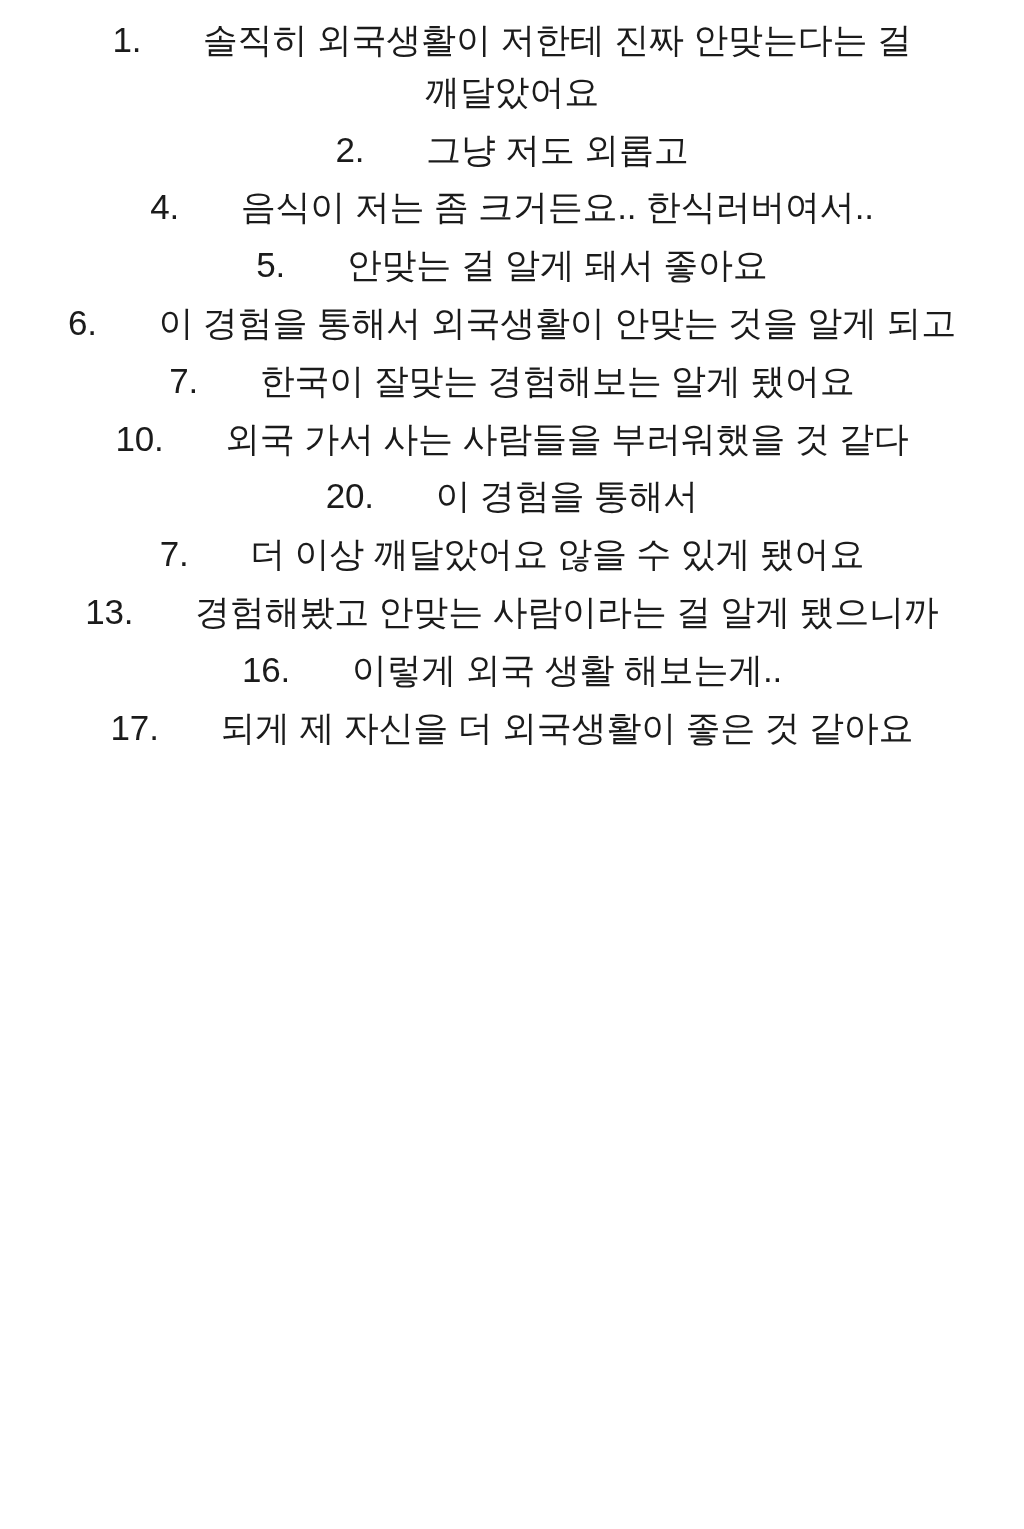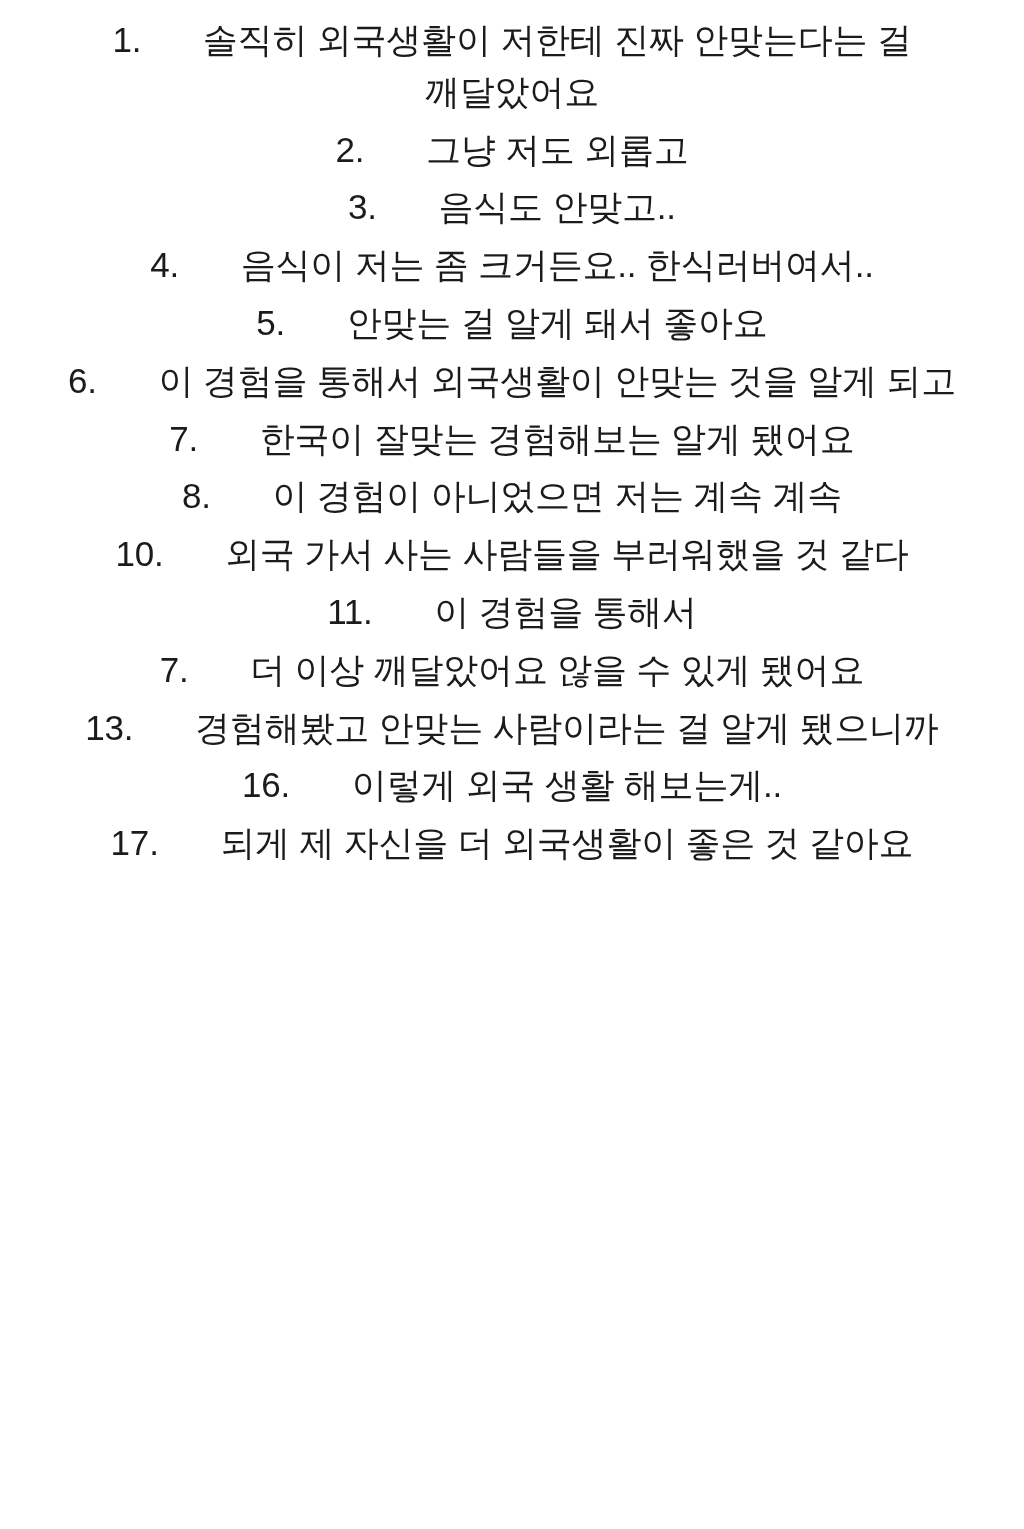--- a/index.html
+++ b/index.html
@@ -51,49 +51,41 @@
   <ol class="transcript-list">
     <li>
       <span class="num">1.  </span>
       <span class="txt">솔직히 외국생활이 저한테 진짜 안맞는다는 걸 깨달았어요</span>
     </li>
     <li>
       <span class="num">2.  </span>
       <span class="txt">그냥 저도 외롭고</span>
     </li>
     <li>
-      <span class="num">3.  </span>
-      <span class="txt">음식도 안맞고..</span>
-    </li>
-    <li>
       <span class="num">4.  </span>
       <span class="txt">음식이 저는 좀 크거든요.. 한식러버여서..</span>
     </li>
     <li>
       <span class="num">5.  </span>
       <span class="txt">안맞는 걸 알게 돼서 좋아요</span>
     </li>
     <li>
       <span class="num">6.  </span>
       <span class="txt">이 경험을 통해서 외국생활이 안맞는 것을 알게 되고</span>
     </li>
     <li>
       <span class="num">7.  </span>
       <span class="txt">한국이 잘맞는 경험해보는 알게 됐어요</span>
     </li>
     <li>
-      <span class="num">8.  </span>
-      <span class="txt">이 경험이 아니었으면 저는 계속 계속</span>
-    </li>
-    <li>
       <span class="num">10.  </span>
       <span class="txt">외국 가서 사는 사람들을 부러워했을 것 같다</span>
     </li>
     <li>
-      <span class="num">11.  </span>
+      <span class="num">20.  </span>
       <span class="txt">이 경험을 통해서</span>
     </li>
     <li>
       <span class="num">7.  </span>
       <span class="txt">더 이상 깨달았어요 않을 수 있게 됐어요</span>
     </li>
     <li>
       <span class="num">13.  </span>
       <span class="txt">경험해봤고 안맞는 사람이라는 걸 알게 됐으니까</span>
     </li>

